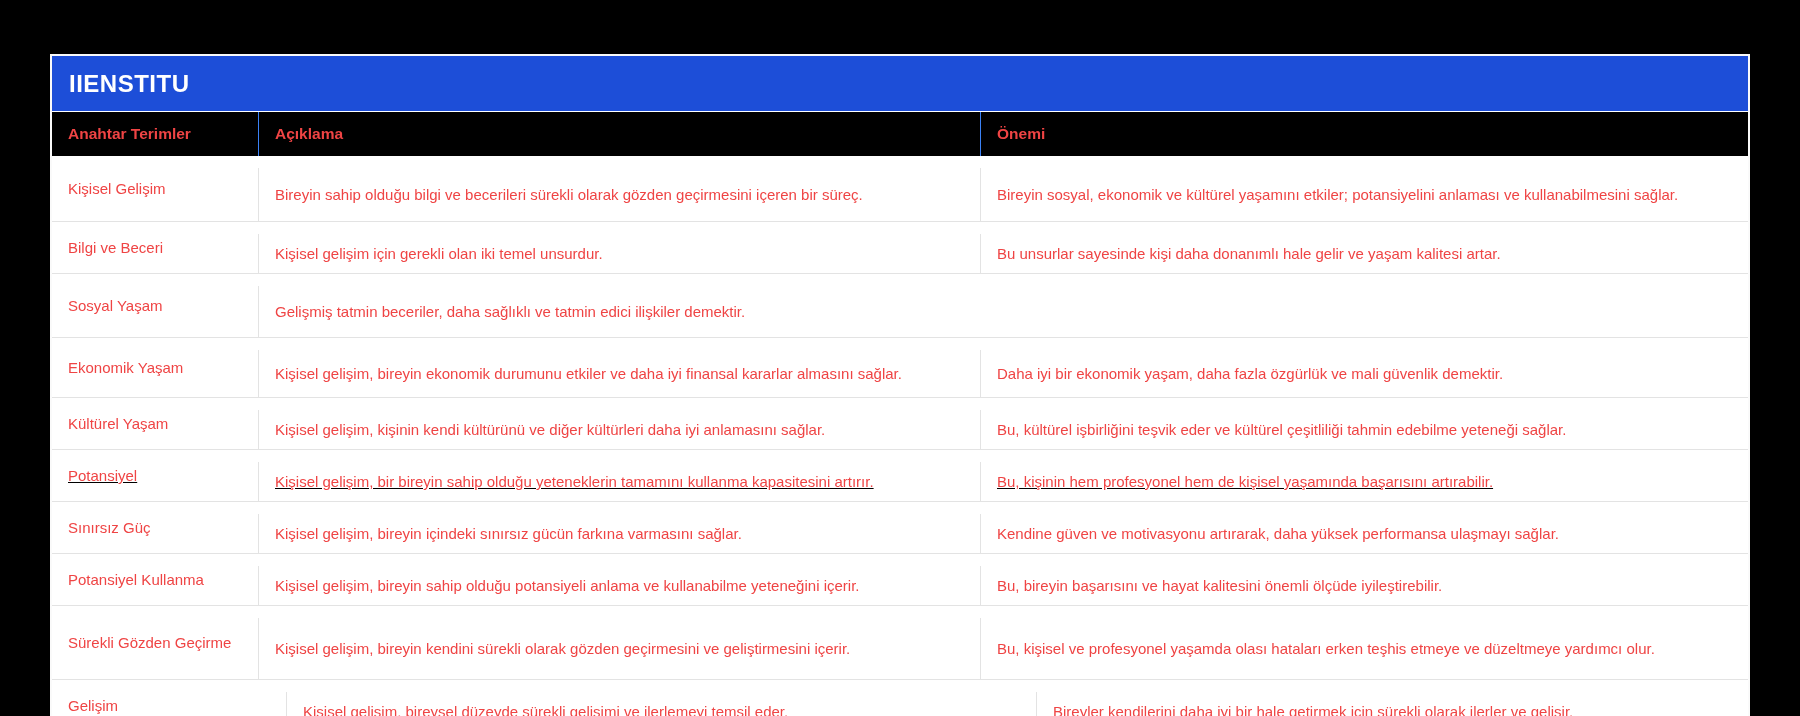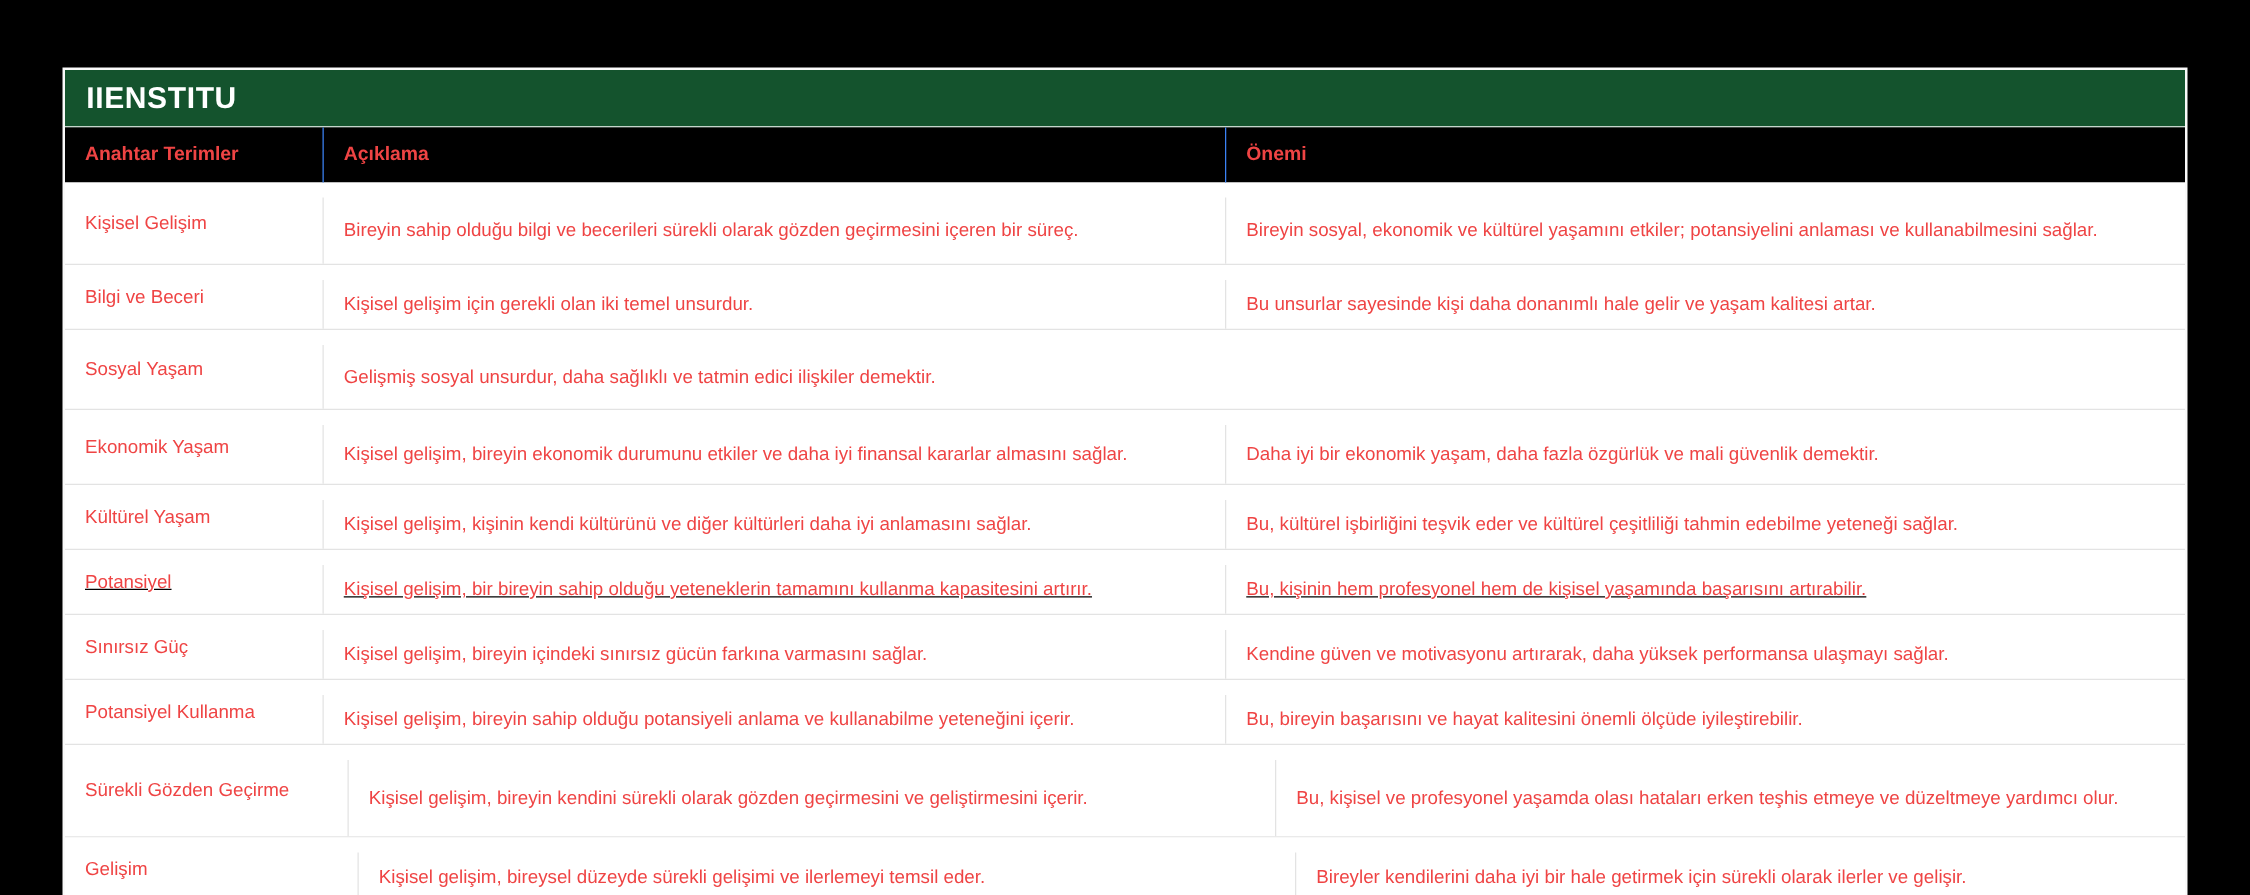--- a/index.html
+++ b/index.html
@@ -12,23 +12,23 @@
   .card {
     position: absolute;
     left: 50px; top: 54px;
     width: 1700px;
     background: #000000;
     border: 2px solid #fafafa;
   }
   .titlebar {
     display: flex;
     align-items: center;
-    height: 46px;
+    height: 56px;
     padding: 0 17px;
-    background: #14532d;
+    background: #1d4ed8;
     border-bottom: 1px solid #ffffff;
   }
   .titlebar .brand {
     color: #ffffff;
     font-size: 24px;
     font-weight: 700;
     letter-spacing: 0.5px;
   }
   .grid-row {
     display: grid;
@@ -61,21 +61,21 @@
   .trow .cell + .cell { border-left: 1px solid #e3e3e3; margin-top: 12px; }
   
   .trow:nth-child(1)  { min-height: 66px; }
   .trow:nth-child(2)  { min-height: 45px; }
   .trow:nth-child(3)  { min-height: 64px; }
   .trow:nth-child(4)  { min-height: 60px; }
   .trow:nth-child(5)  { min-height: 48px; }
   .trow:nth-child(6)  { min-height: 38px; text-decoration: underline; }
   .trow:nth-child(7)  { min-height: 40px; }
   .trow:nth-child(8)  { min-height: 38px; }
-  .trow:nth-child(9)  { min-height: 74px; gap: 20px; }
+  .trow:nth-child(9)  { min-height: 74px; }
   .trow:nth-child(10) { min-height: 44px; }
 </style>
 </head>
 <body>
 
 <div class="card">
 
   <div class="titlebar">
     <span class="brand">IIENSTITU</span>
   </div>
@@ -95,21 +95,21 @@
     </div>
 
     <div class="grid-row trow">
       <div class="cell">Bilgi ve Beceri</div>
       <div class="cell">Kişisel gelişim için gerekli olan iki temel unsurdur.</div>
       <div class="cell">Bu unsurlar sayesinde kişi daha donanımlı hale gelir ve yaşam kalitesi artar.</div>
     </div>
 
     <div class="grid-row trow">
       <div class="cell">Sosyal Yaşam</div>
-      <div class="cell">Gelişmiş sosyal unsurdur, daha sağlıklı ve tatmin edici ilişkiler demektir.</div>
+      <div class="cell">Gelişmiş tatmin beceriler, daha sağlıklı ve tatmin edici ilişkiler demektir.</div>
     </div>
 
     <div class="grid-row trow">
       <div class="cell">Ekonomik Yaşam</div>
       <div class="cell">Kişisel gelişim, bireyin ekonomik durumunu etkiler ve daha iyi finansal kararlar almasını sağlar.</div>
       <div class="cell">Daha iyi bir ekonomik yaşam, daha fazla özgürlük ve mali güvenlik demektir.</div>
     </div>
 
     <div class="grid-row trow">
       <div class="cell">Kültürel Yaşam</div>

